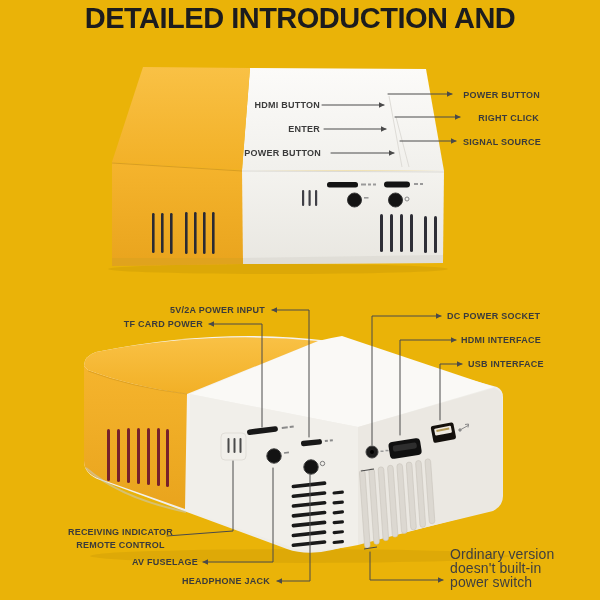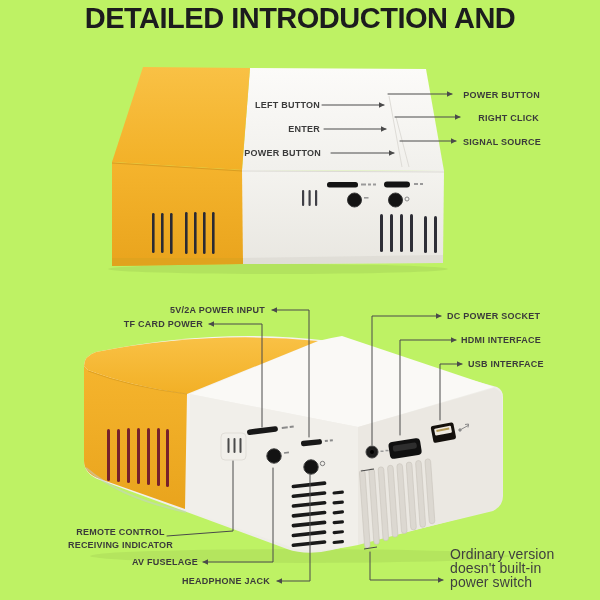--- a/index.html
+++ b/index.html
@@ -1,16 +1,16 @@
 <!DOCTYPE html>
 <html><head>
 <meta charset="utf-8">
 <style>
   html,body{margin:0;padding:0;background:#ffffff;}
-  #stage{position:relative;width:600px;height:600px;background:#bef264;overflow:hidden;
+  #stage{position:relative;width:600px;height:600px;background:#eab308;overflow:hidden;
          font-family:"Liberation Sans",sans-serif;}
   #art{position:absolute;left:0;top:0;width:600px;height:600px;}
   .title{position:absolute;left:0;right:0;text-align:center;font-weight:bold;
          font-size:29px;letter-spacing:-0.5px;color:#1c1c1e;white-space:nowrap;}
   .lbl{position:absolute;font-size:9px;font-weight:bold;letter-spacing:.25px;
        color:#3b3b3b;white-space:nowrap;line-height:10px;}
   .lbl.r{text-align:right;}
   .remote{position:absolute;left:58px;top:526px;width:125px;text-align:center;
           font-size:9px;font-weight:bold;letter-spacing:.2px;color:#3b3b3b;line-height:13px;}
   .note{position:absolute;left:450px;top:547px;font-size:14px;color:#3f3f3f;
@@ -211,38 +211,38 @@
     <path d="M440,420 L440,364 L462,364" marker-end="url(#arr)"></path>
     <path d="M233,461 L233,531 L167,536"></path>
     <path d="M273,468 L273,562 L203,562" marker-end="url(#arr)"></path>
     <path d="M310,474 L310,581 L277,581" marker-end="url(#arr)"></path>
     <path d="M370,552 L370,580 L443,580" marker-end="url(#arr)"></path>
   </g>
 </svg>
 
   <div class="title" style="top:2px">DETAILED INTRODUCTION AND</div>
 
-  <div class="lbl r" style="right:280px;top:100px">LEFT BUTTON</div>
+  <div class="lbl r" style="right:280px;top:100px">HDMI BUTTON</div>
   <div class="lbl r" style="right:280px;top:124px">ENTER</div>
   <div class="lbl r" style="right:279px;top:148px">POWER BUTTON</div>
 
   <div class="lbl r" style="right:60px;top:90px">POWER BUTTON</div>
   <div class="lbl r" style="right:61px;top:113px">RIGHT CLICK</div>
   <div class="lbl r" style="right:59px;top:137px">SIGNAL SOURCE</div>
 
   <div class="lbl r" style="right:335px;top:305px">5V/2A POWER INPUT</div>
   <div class="lbl r" style="right:397px;top:319px">TF CARD POWER</div>
 
   <div class="lbl" style="left:447px;top:311px">DC POWER SOCKET</div>
   <div class="lbl" style="left:461px;top:335px">HDMI INTERFACE</div>
   <div class="lbl" style="left:468px;top:359px">USB INTERFACE</div>
 
   <div class="remote">
+    <div>RECEIVING INDICATOR</div>
     <div>REMOTE CONTROL</div>
-    <div>RECEIVING INDICATOR</div>
   </div>
   <div class="lbl r" style="right:402px;top:557px">AV FUSELAGE</div>
   <div class="lbl r" style="right:330px;top:576px">HEADPHONE JACK</div>
 
   <div class="note">
     <div>Ordinary version</div>
     <div>doesn't built-in</div>
     <div>power switch</div>
   </div>
 </div>

